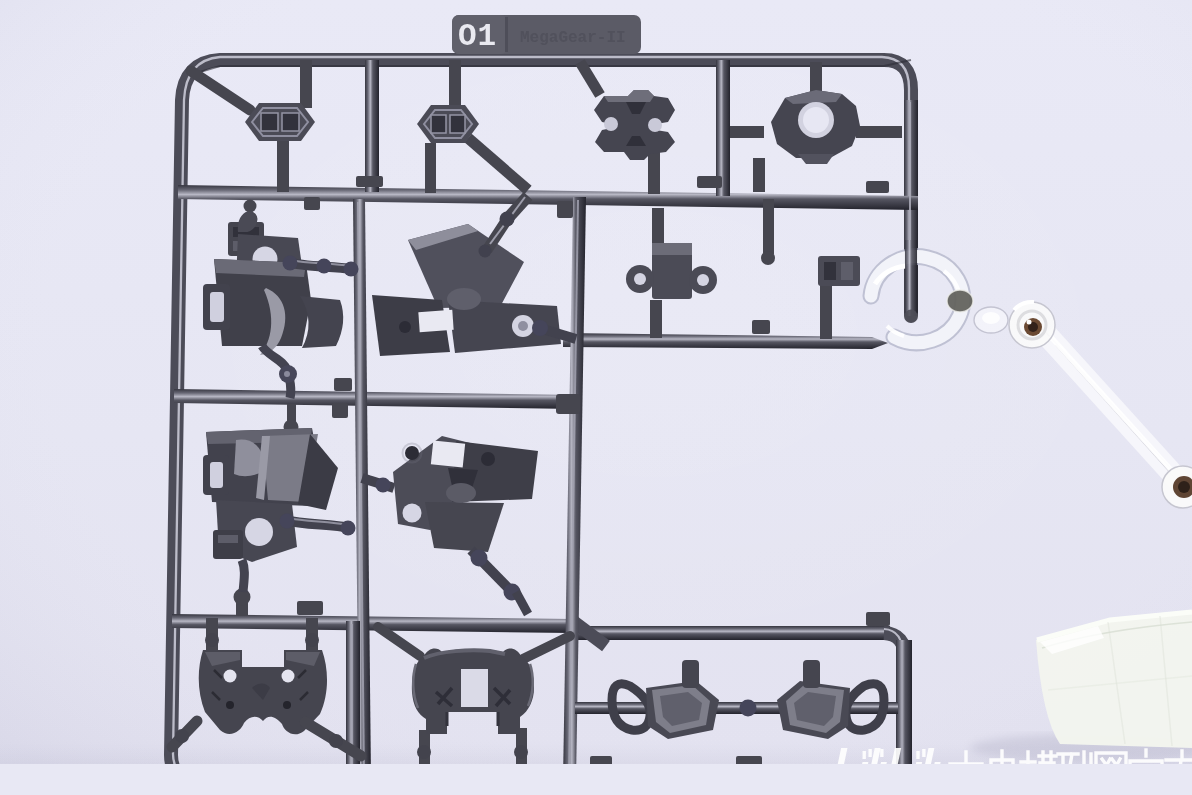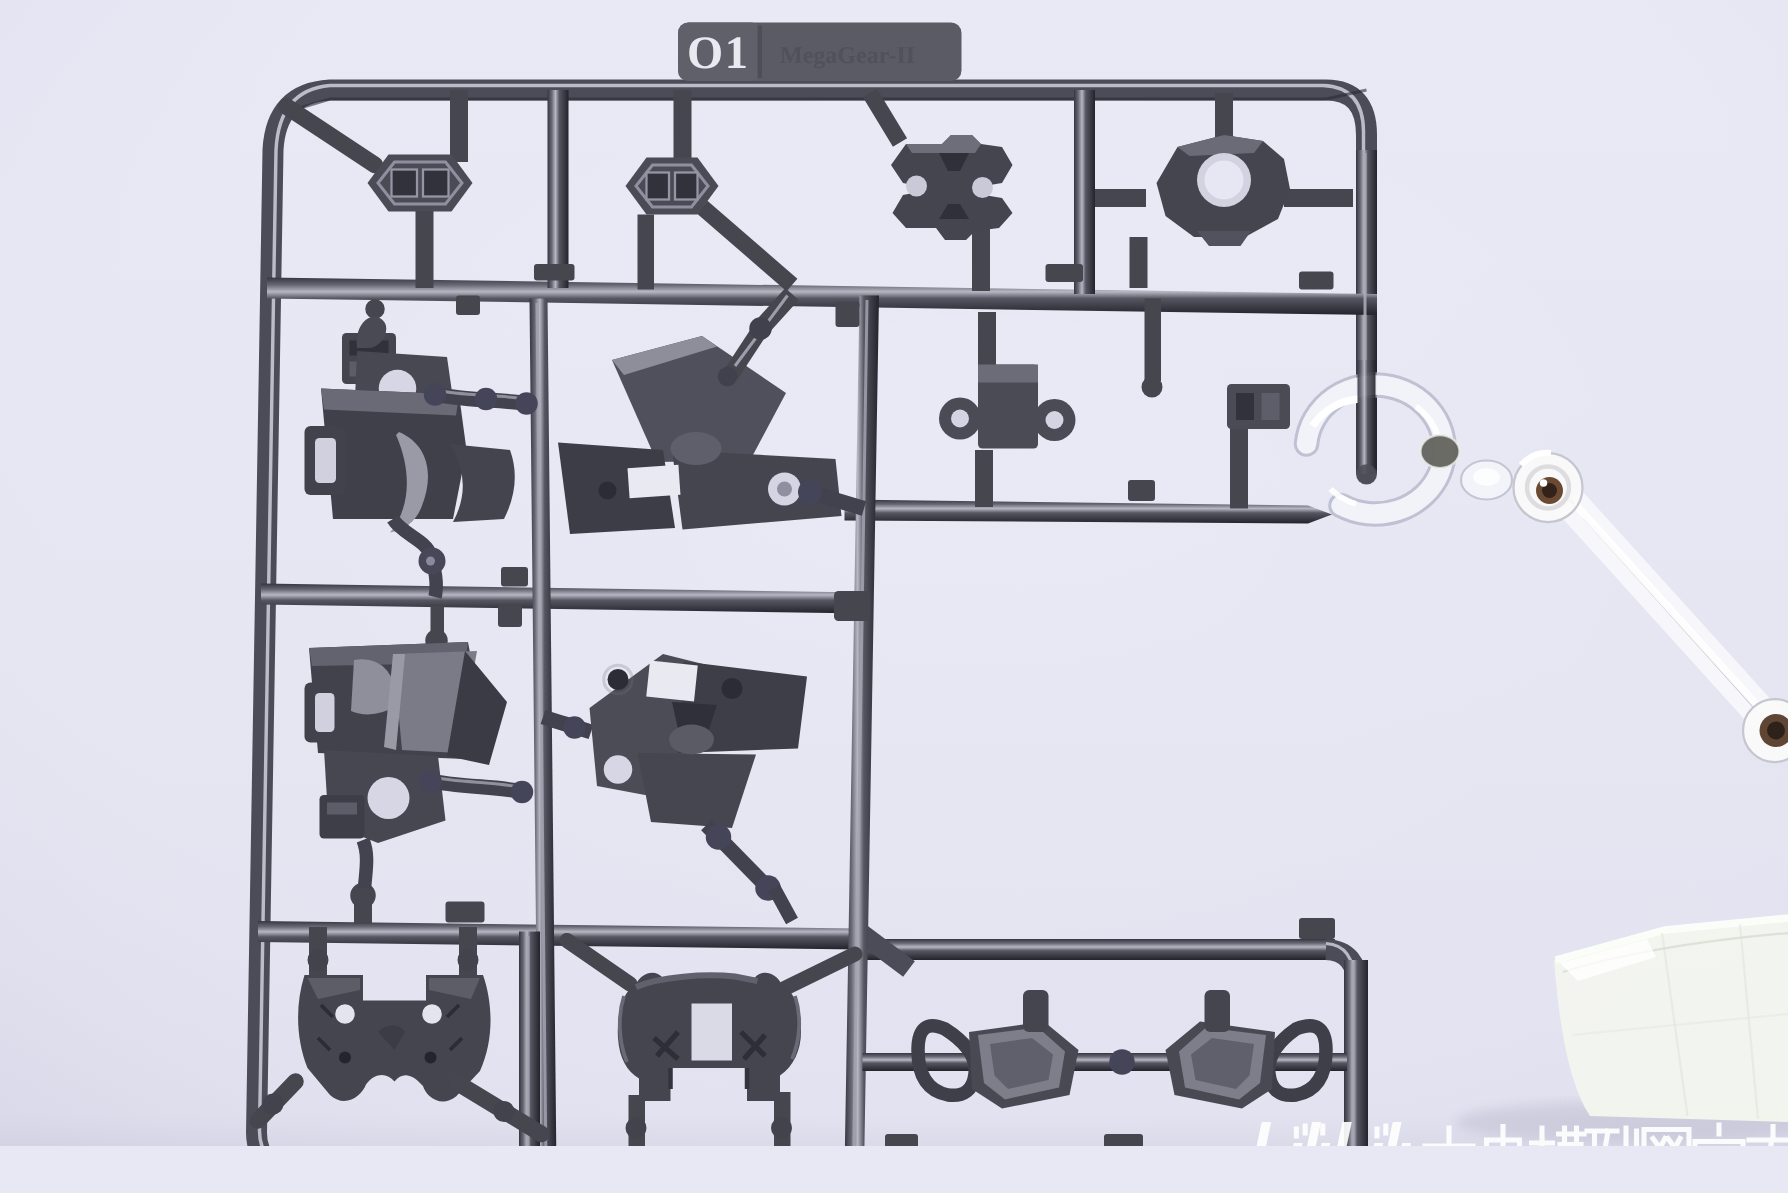--- a/index.html
+++ b/index.html
@@ -1,16 +1,16 @@
 <!DOCTYPE html>
 <html><head>
 <meta charset="utf-8">
 <style>
   html,body{margin:0;padding:0;background:#e8e8f4;}
-  #stage{position:relative;width:1192px;height:764px;overflow:hidden;font-family:Liberation Serif, serif;}
+  #stage{position:relative;width:1192px;height:764px;overflow:hidden;font-family:Liberation Mono, monospace;}
 </style>
 </head>
 <body>
 <div id="stage">
 <svg width="1192" height="795" viewBox="0 0 1192 795" xmlns="http://www.w3.org/2000/svg">
 <defs>
   <linearGradient id="bg" x1="0" y1="0" x2="0" y2="1">
     <stop offset="0" stop-color="#e9e9f6"></stop>
     <stop offset="0.55" stop-color="#e6e6f3"></stop>
     <stop offset="0.94" stop-color="#e3e2f0"></stop>

